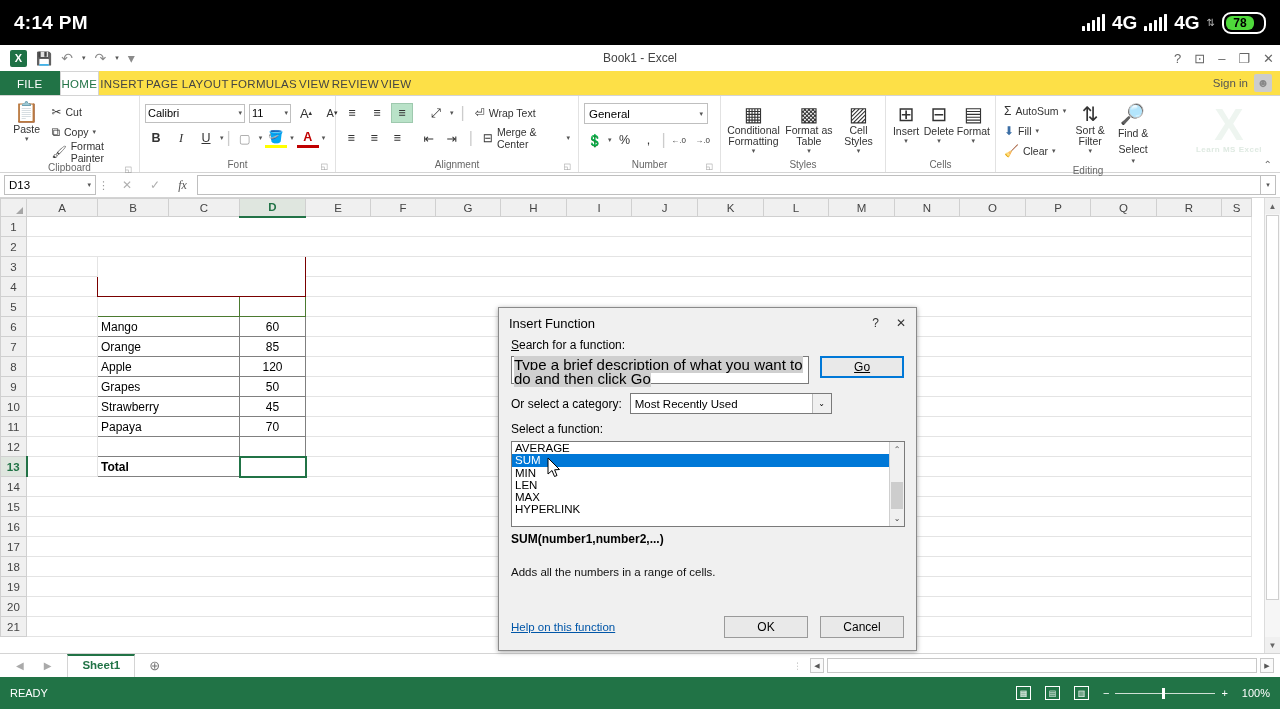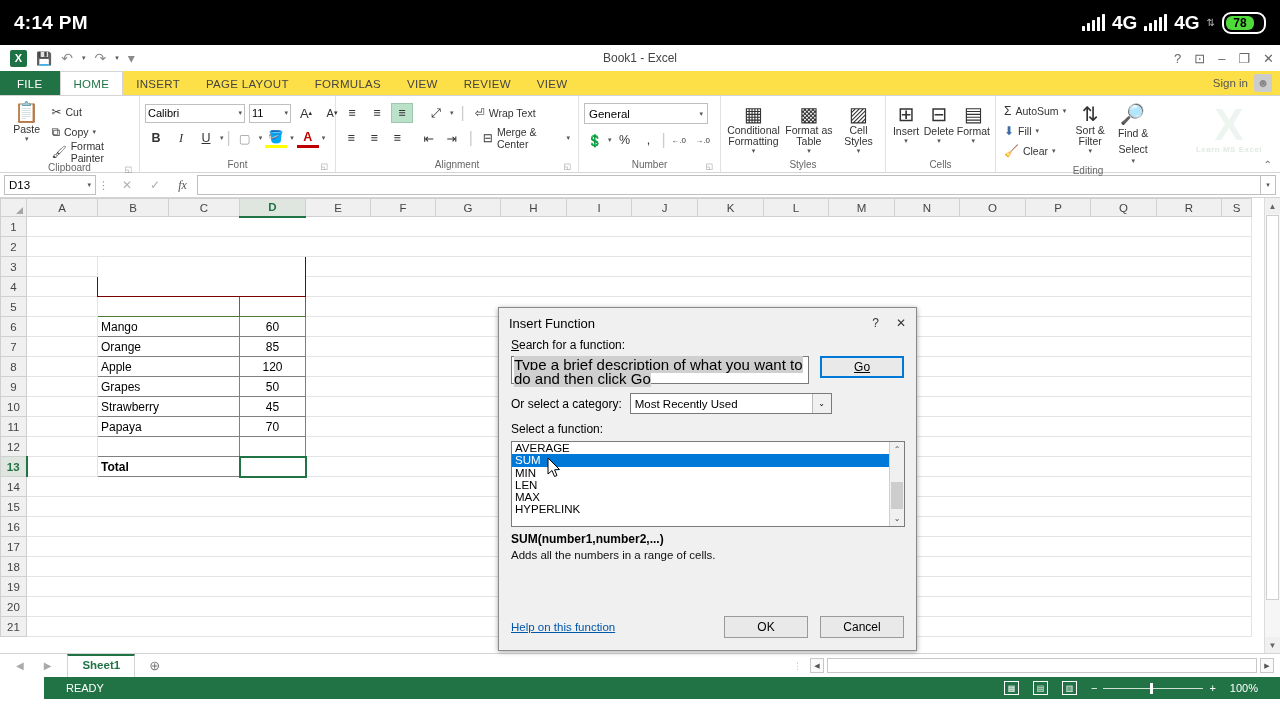--- a/index.html
+++ b/index.html
@@ -55,21 +55,21 @@
   }
   .win-ctrls {
     margin-left: auto; display: flex; align-items: center; gap: 13px;
     font-size: 13px; color: #666; position: relative; z-index: 2;
   }
   .ribbon-tabs {
     height: 24px; background: #fde047; display: flex; align-items: stretch;
     font-size: 11.5px; border-bottom: 0;
   }
   .tab {
-    padding: 4px 13px 3px; color: #444; letter-spacing: .3px;
+    padding: 4px 1px 3px; color: #444; letter-spacing: .3px;
     display: flex; align-items: center;
   }
   .tab.file { background: #217346; color: #fff; font-weight: normal; padding: 4px 17px 3px; }
   .tab.active { color: #217346; background: #fff; font-weight: normal;
     border-left: 1px solid #d4d4d4; border-right: 1px solid #d4d4d4; border-top: 1px solid #d4d4d4; }
   .signin { margin-left: auto; display: flex; align-items: center; gap: 6px;
     font-size: 11.5px; color: #555; padding-right: 8px; }
   .avatar { width: 18px; height: 18px; background: #ccc; border-radius: 2px;
     display:flex;align-items:center;justify-content:center;color:#888;font-size:12px;}
   .ribbon {
@@ -157,22 +157,22 @@
   .navarrows { display: flex; align-items: center; gap: 20px; padding: 0 16px; color: #aaa; font-size: 10px; }
   .stab { padding: 3px 14px 0; font-size: 11.5px; color: #217346; font-weight: bold;
     border: 1px solid #d4d4d4; border-bottom: none; border-top: 2px solid #217346; background: #fff; }
   .addsheet { display: flex; align-items: center; padding: 0 14px; color: #777; font-size: 13px; }
   .hsb { margin-left: auto; display: flex; align-items: center; gap: 3px; padding-right: 6px; }
   .hsb .grip { color: #bbb; font-size: 9px; letter-spacing: 1px; padding-right: 4px; }
   .hsb .hbtn { width: 14px; height: 15px; border: 1px solid #c8c8c8; background: #fafafa;
     display: flex; align-items: center; justify-content: center; font-size: 7px; color: #555; }
   .hsb .htrack { width: 430px; height: 15px; border: 1px solid #c8c8c8; background: #fff; }
   
-  .xstatus { height: 22px; background: #217346; color: #fff; display: flex;
-    align-items: center; font-size: 11px; padding: 0 22px; margin-left: 44px; }
+  .xstatus { height: 32px; background: #217346; color: #fff; display: flex;
+    align-items: center; font-size: 11px; padding: 0 10px; }
   .xstatus .right { margin-left: auto; display: flex; align-items: center; gap: 14px; }
   .viewbtn { width: 15px; height: 14px; border: 1.5px solid #fff; display: flex;
     align-items: center; justify-content: center; font-size: 8px; }
   .zoomslider { display: flex; align-items: center; gap: 6px; }
   .zoomslider .track { width: 100px; height: 1px; background: #cfe0d5; position: relative; }
   .zoomslider .knob { position: absolute; left: 47px; top: -5px; width: 3px; height: 11px; background: #fff; }
   
   .dialog {
     position: absolute; left: 498px; top: 262px; width: 419px; height: 344px;
     background: #f0f0f0; border: 1px solid #8a8a8a; box-shadow: 0 1px 5px rgba(0,0,0,.35);
@@ -201,21 +201,21 @@
   .listbox li { height: 12.3px; font-size: 11.5px; padding: 0 3px; line-height: 12.3px; }
   .listbox li.sel { background: #0078d7; color: #fff; }
   .lbsb { position: absolute; right: 0; top: 0; width: 15px; height: 100%;
     background: #f0f0f0; border-left: 1px solid #cfcfcf; }
   .lbsb .a { height: 15px; display: flex; align-items: center; justify-content: center;
     font-size: 8px; color: #444; }
   .lbsb .a.b { position: absolute; bottom: 0; left: 0; right: 0; }
   .lbsb .th { position: absolute; top: 40px; left: 1px; right: 1px; height: 27px;
     background: #cdcdcd; }
   .sig { font-weight: bold; font-size: 12px; margin-top: 5px; }
-  .desc { font-size: 11.5px; margin-top: 3px; color: #111; }
+  .desc { font-size: 11.5px; margin-top: 20px; color: #111; }
   .dlg-foot { position: absolute; left: 0; right: 0; bottom: 0; height: 46px;
     display: flex; align-items: center; padding: 0 12px; }
   .helplink { color: #0056a8; text-decoration: underline; font-size: 11.5px; }
   .dbtns { margin-left: auto; display: flex; gap: 12px; }
   .dbtn { width: 84px; height: 22px; background: #e9e9e9; border: 1px solid #9a9a9a;
     display: flex; align-items: center; justify-content: center; font-size: 12px; }
   .cursor { position: absolute; left: 547px; top: 412px; width: 14px; height: 21px; pointer-events: none; }
 </style>
 </head>
 <body>

